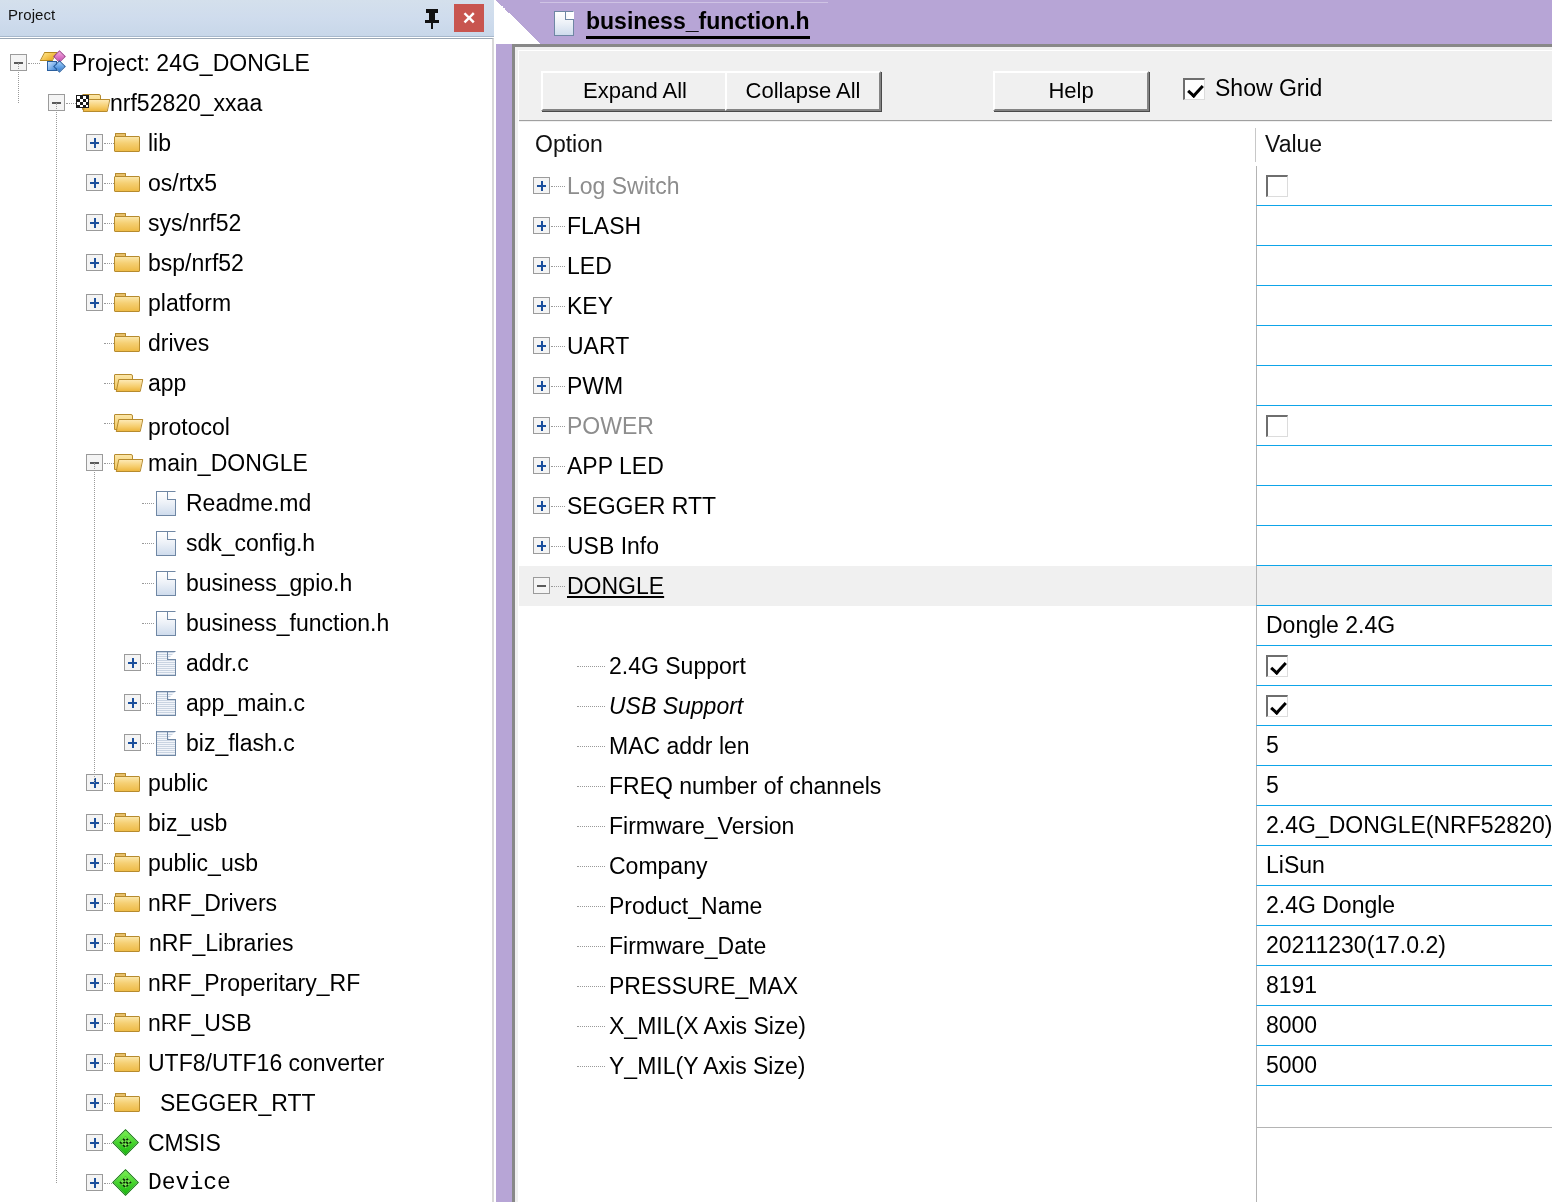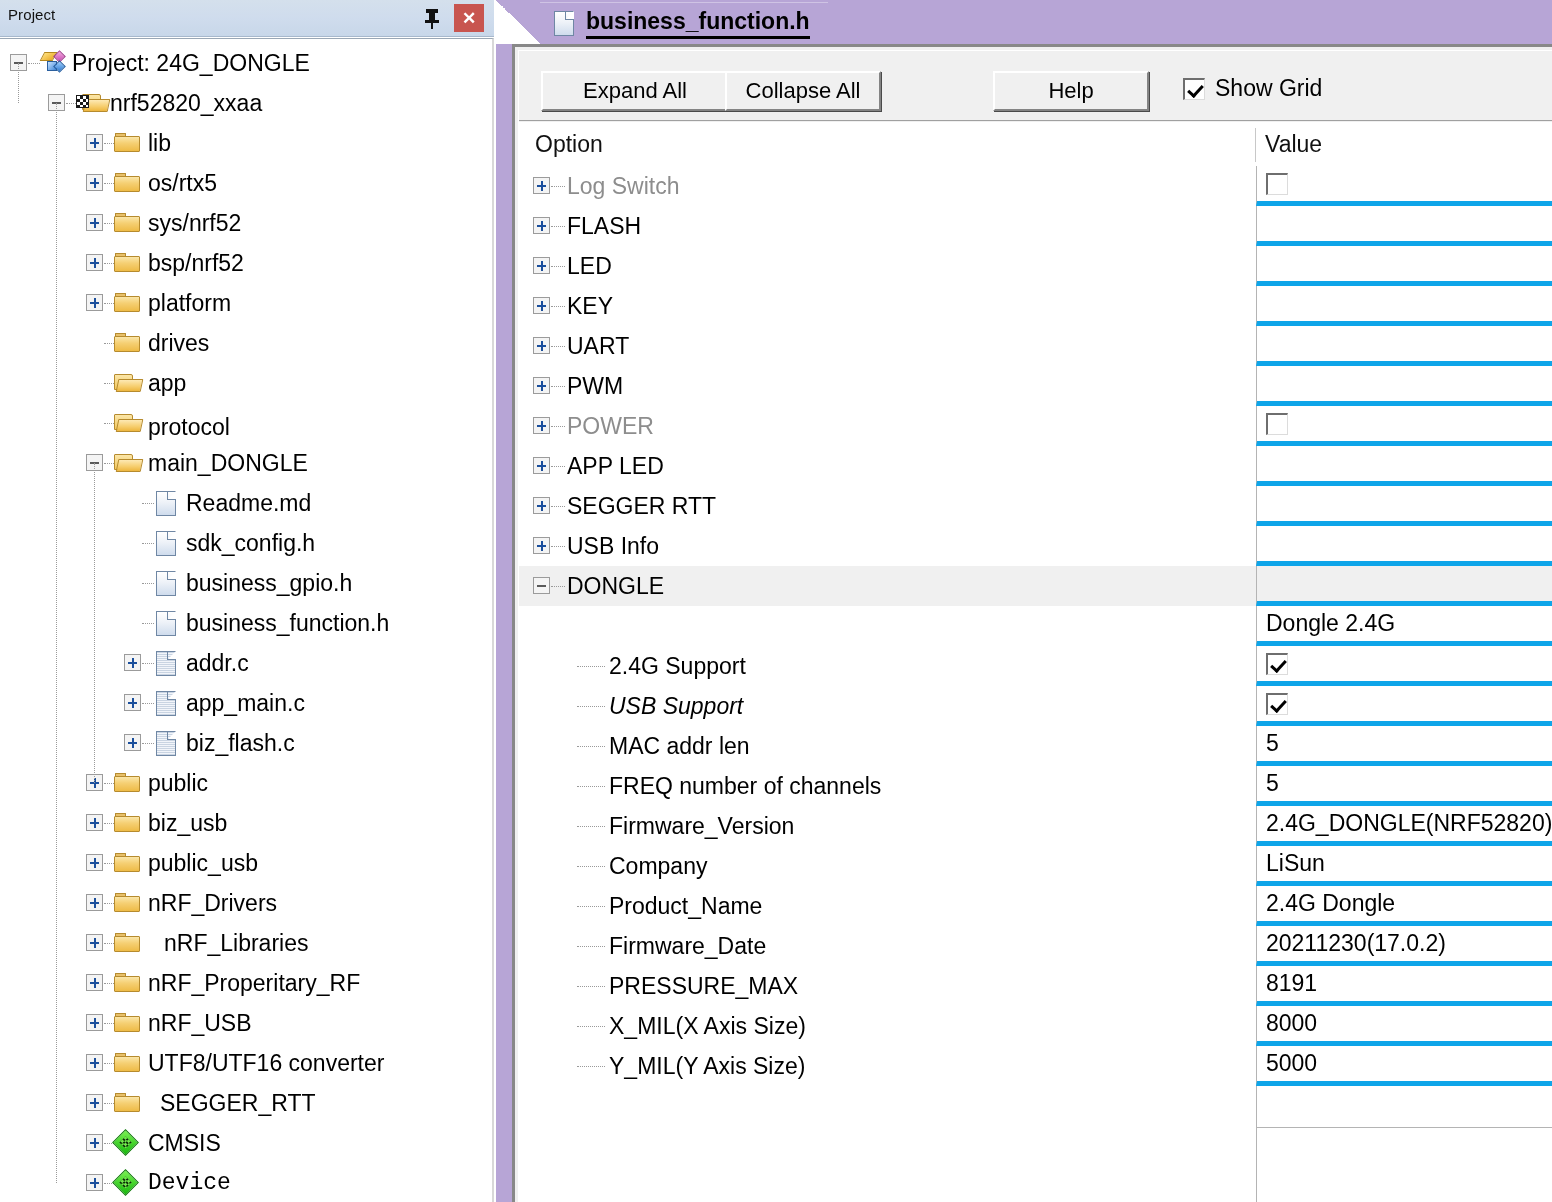--- a/index.html
+++ b/index.html
@@ -332,21 +332,21 @@
     position: absolute; top: 7px;
     font-size: 23px; color: #000000;
     white-space: nowrap;
   }
   .grow.disabled .olabel { color: #8d8d8d; }
 
   .grow .gval {
     position: absolute; left: 737px; top: 0;
     width: 297px; height: 40px;
     border-left: 1px solid #b4b4b4;
-    border-bottom: 5px solid #0ea5e9;
+    border-bottom: 1px solid #0ea5e9;
     display: flex; align-items: center;
   }
   .grow .gval .vtext {
     margin-left: 9px;
     font-size: 23px; color: #000000;
     white-space: nowrap;
   }
   .grow .gval .vcheck { margin-left: 9px; }
 
   #grid-tail {
@@ -574,21 +574,21 @@
             </div>
             <span class="tlabel" style="position: absolute; left: 148px; margin-left: 0px;">nRF_Drivers</span>
           </div>
           <div class="trow">
             <div class="expander plus" style="left: 86px; top: 11px;"></div>
             <div class="hline" style="left: 104px; top: 20px; width: 12px;"></div>
             <div class="icn" style="left: 114px; top: 8px;">
               <div class="fc-back"></div>
               <div class="fc-body"></div>
             </div>
-            <span class="tlabel" style="position: absolute; left: 148px; margin-left: 16px;">nRF_Libraries</span>
+            <span class="tlabel" style="position: absolute; left: 148px; margin-left: 1px;">nRF_Libraries</span>
           </div>
           <div class="trow">
             <div class="expander plus" style="left: 86px; top: 11px;"></div>
             <div class="hline" style="left: 104px; top: 20px; width: 12px;"></div>
             <div class="icn" style="left: 114px; top: 8px;">
               <div class="fc-back"></div>
               <div class="fc-body"></div>
             </div>
             <span class="tlabel" style="position: absolute; left: 148px; margin-left: 0px;">nRF_Properitary_RF</span>
           </div>
@@ -761,21 +761,21 @@
                   <div class="expander plus" style="left: 14px; top: 11px;"></div>
                   <div class="hline" style="left: 32px; top: 20px; width: 14px;"></div>
                   <span class="olabel" style="left: 48px;">USB Info</span>
                 </div>
                 <div class="gval"></div>
               </div>
               <div class="grow selected">
                 <div class="gopt">
                   <div class="expander minus" style="left: 14px; top: 11px;"></div>
                   <div class="hline" style="left: 32px; top: 20px; width: 14px;"></div>
-                  <span class="olabel" style="left: 48px;">DONGLE</span>
+                  <span class="olabel" style="left: 48px; text-decoration: underline;">DONGLE</span>
                 </div>
                 <div class="gval"></div>
               </div>
               <div class="grow">
                 <div class="gval">
                   <span class="vtext">Dongle 2.4G</span>
                 </div>
               </div>
               <div class="grow">
                 <div class="gopt">

